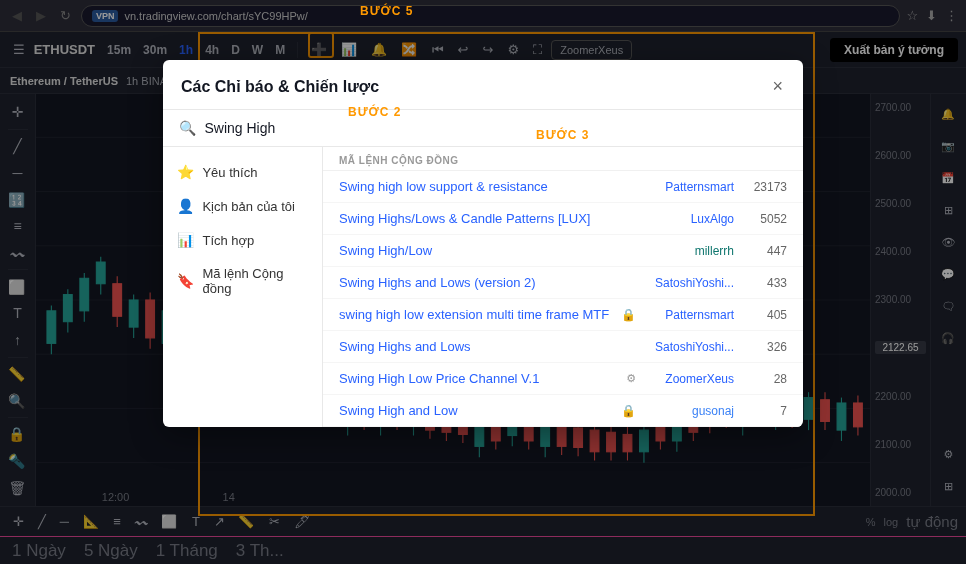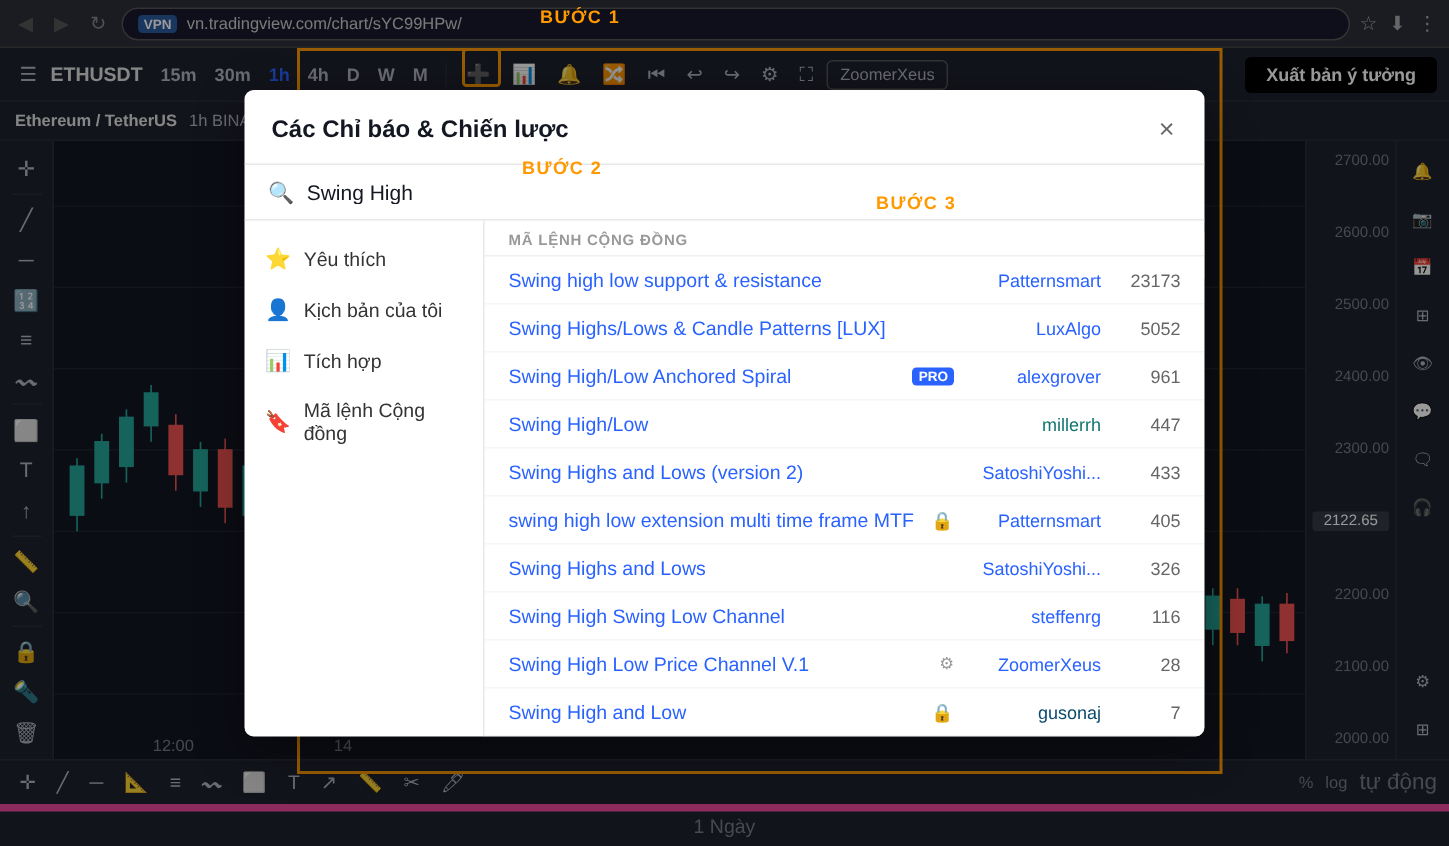--- a/index.html
+++ b/index.html
@@ -201,43 +201,42 @@
       background: #1e222d;
       border-left: 1px solid #2a2e39;
       display: flex;
       flex-direction: column;
       justify-content: space-between;
       padding: 8px 4px;
       font-size: 10px;
       color: #787b86;
       flex-shrink: 0;
     }
-    .price-scale-item { text-align: right; }
+    .price-scale-item { }
     .price-scale-current {
       background: #363a45;
       color: #fff;
       padding: 1px 4px;
       border-radius: 2px;
       font-size: 10px;
       text-align: center;
     }
 
     
     .bottom-bar {
       height: 28px;
       background: #1e222d;
-      border-top: 5px solid #ec4899;
+      border-top: 1px solid #ec4899;
       display: flex;
       align-items: center;
       padding: 0 8px;
       gap: 10px;
-      font-size: 13px;
+      font-size: 17px;
       color: #787b86;
       flex-shrink: 0;
-      flex-direction: column;
     }
     .bottom-timeframe {
       cursor: pointer;
       padding: 2px 4px;
     }
 
     
     .drawing-toolbar {
       height: 30px;
       background: #1e222d;
@@ -727,26 +726,20 @@
               <span class="result-name"><span style="color:#2962ff;font-weight:500;">Swing high</span> low support &amp; resistance</span>
               <span class="result-author" style="color: rgb(41, 98, 255);">Patternsmart</span>
               <span class="result-count">23173</span>
             </div>
             <div class="result-item">
               <span class="result-name"><span style="color:#2962ff;font-weight:500;">Swing High</span>s/Lows &amp; Candle Patterns [LUX]</span>
               <span class="result-author" style="color: rgb(41, 98, 255);">LuxAlgo</span>
               <span class="result-count">5052</span>
             </div>
             <div class="result-item">
-              <span class="result-name"><span style="color:#2962ff;font-weight:500;">Swing High</span>/Low Anchored Spiral</span>
-              <span class="result-badge">PRO</span>
-              <span class="result-author" style="color: rgb(41, 98, 255);">alexgrover</span>
-              <span class="result-count">961</span>
-            </div>
-            <div class="result-item">
               <span class="result-name"><span style="color:#2962ff;font-weight:500;">Swing High</span>/Low</span>
               <span class="result-author" style="color: #0f766e;">millerrh</span>
               <span class="result-count">447</span>
             </div>
             <div class="result-item">
               <span class="result-name"><span style="color:#2962ff;font-weight:500;">Swing High</span>s and Lows (version 2)</span>
               <span class="result-author" style="color: rgb(41, 98, 255);">SatoshiYoshi...</span>
               <span class="result-count">433</span>
             </div>
             <div class="result-item">
@@ -754,43 +747,38 @@
               <span class="result-lock">🔒</span>
               <span class="result-author" style="color: rgb(41, 98, 255);">Patternsmart</span>
               <span class="result-count">405</span>
             </div>
             <div class="result-item">
               <span class="result-name"><span style="color:#2962ff;font-weight:500;">Swing High</span>s and Lows</span>
               <span class="result-author" style="color: rgb(41, 98, 255);">SatoshiYoshi...</span>
               <span class="result-count">326</span>
             </div>
             <div class="result-item">
-              <span class="result-name"><span style="color:#2962ff;font-weight:500;">Swing High</span> Swing Low Channel</span>
-              <span class="result-author" style="color: rgb(41, 98, 255);">steffenrg</span>
-              <span class="result-count">116</span>
-            </div>
-            <div class="result-item">
               <span class="result-name"><span style="color:#2962ff;font-weight:500;">Swing High</span> Low Price Channel V.1</span>
               <span class="result-settings">⚙</span>
               <span class="result-author" style="color: rgb(41, 98, 255);">ZoomerXeus</span>
               <span class="result-count">28</span>
             </div>
             <div class="result-item">
               <span class="result-name"><span style="color:#2962ff;font-weight:500;">Swing High</span> and Low</span>
               <span class="result-lock">🔒</span>
-              <span class="result-author" style="color: #0c4a6e;">gusonaj</span>
+              <span class="result-author" style="color: #3b82f6;">gusonaj</span>
               <span class="result-count">7</span>
             </div>
           </div>
       </div>
     </div>
   </div>
 </div>
 
-<div class="step-annotation" style="top:4px; left:360px; font-size:12px; font-weight:bold; letter-spacing:1px;">BƯỚC 1</div>
+<div class="step-annotation" style="top:4px; left:360px; font-size:12px; font-weight:bold; letter-spacing:1px;">BƯỚC 5</div>
 <div class="step-annotation" style="top:105px; left:348px; font-size:12px; font-weight:bold; letter-spacing:1px;">BƯỚC 2</div>
-<div class="step-annotation" style="top:128px; left:584px; font-size:12px; font-weight:bold; letter-spacing:1px;">BƯỚC 3</div>
+<div class="step-annotation" style="top:128px; left:536px; font-size:12px; font-weight:bold; letter-spacing:1px;">BƯỚC 3</div>
 
 <div class="orange-border" style="top:32px; left:308px; width:26px; height:26px; border-radius:3px;"></div>
 <div class="orange-border" style="top:122px; left:207px; width:160px; height:28px; border-radius:3px;"></div>
 <div class="orange-border" style="top:152px; left:353px; width:450px; height:36px; border-radius:3px;"></div>
 
 <div class="orange-border" style="top:32px; left:198px; width:617px; height:484px;"></div>
 
 </body></html>

